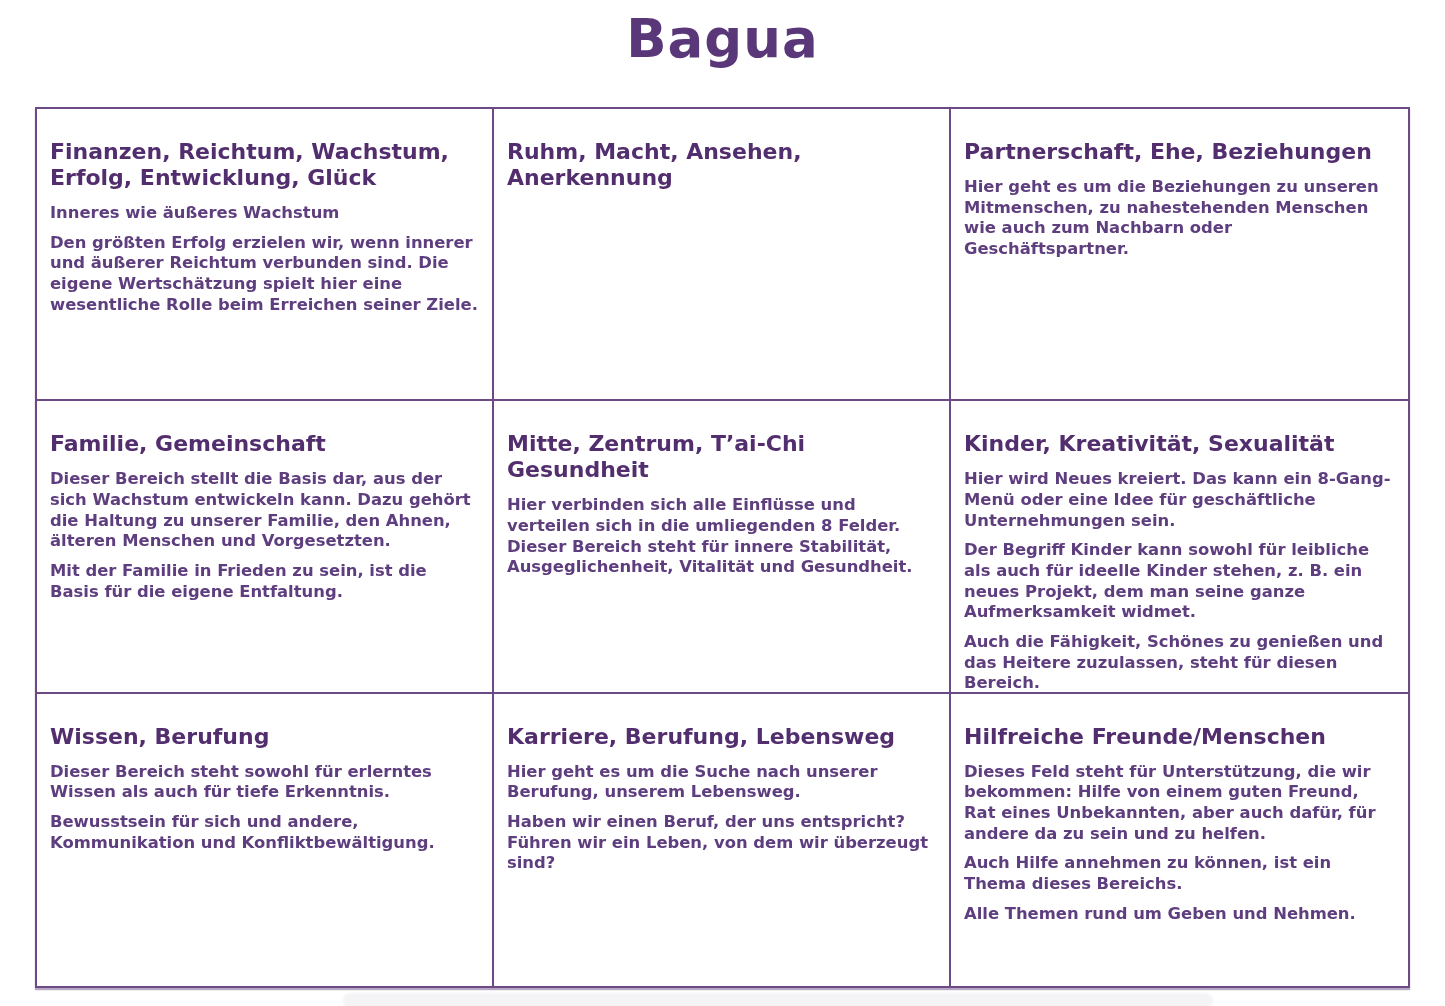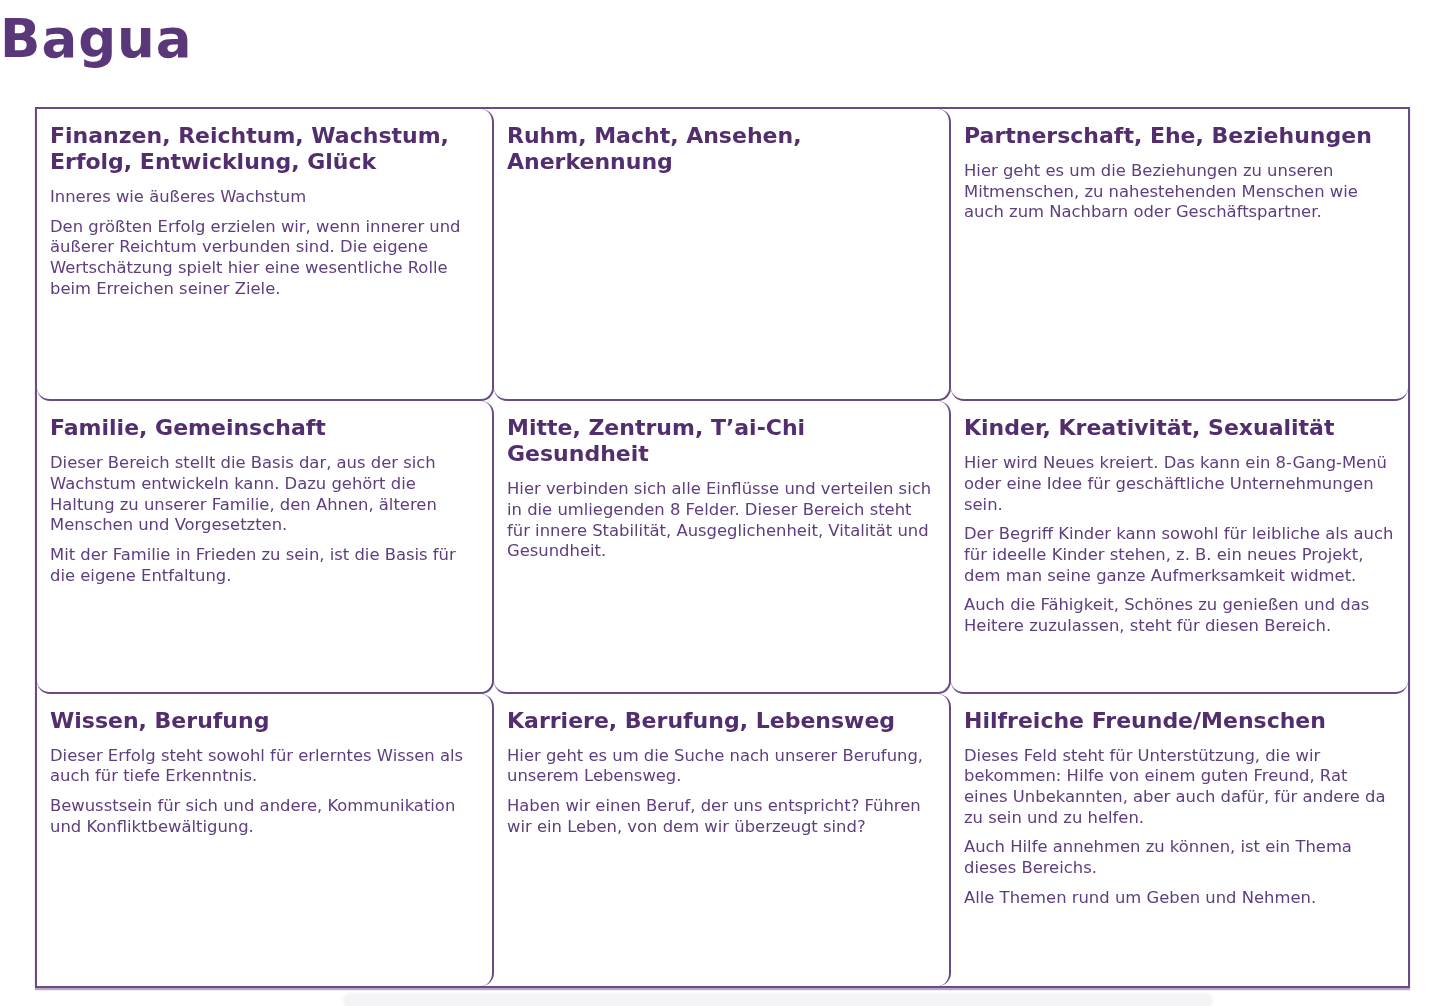--- a/index.html
+++ b/index.html
@@ -12,59 +12,60 @@
     width: 1445px;
     height: 1006px;
     background: #ffffff;
     overflow: hidden;
   }
   .page-title {
     position: absolute;
     top: 10px;
     left: 0;
     width: 100%;
+    text-align: center;
     font-size: 53px;
     font-weight: bold;
     color: #5a3779;
     letter-spacing: 1px;
     line-height: 1.1;
   }
   .bagua-grid {
     position: absolute;
     left: 35px;
     top: 107px;
     width: 1375px;
     height: 881px;
     display: grid;
     grid-template-columns: 1fr 1fr 1fr;
     grid-template-rows: 1fr 1fr 1fr;
     border: 2px solid #6b4a85;
     background: #ffffff;
     box-shadow: 0 2px 1px rgba(91, 58, 125, 0.45);
   }
   .cell {
-    padding: 14px 14px 0 13px;
+    padding: 30px 14px 0 13px;
     overflow: hidden;
     background: #ffffff;
-    border-radius: 13px;
   }
   .cell.b-right { border-right: 2px solid #6b4a85; }
   .cell.b-bottom { border-bottom: 2px solid #6b4a85; }
   .cell h2 {
     font-size: 22px;
     font-weight: bold;
     color: #532e6e;
     line-height: 1.18;
     margin: 0 0 12px 0;
   }
   .cell p {
     font-size: 16.4px;
     color: #5e3e7e;
     line-height: 1.26;
     margin: 0 0 9px 0;
+    font-weight: bold;
   }
   .bottom-shadow {
     position: absolute;
     left: 343px;
     top: 993px;
     width: 870px;
     height: 16px;
     background: #f4f3f5;
     border-radius: 8px;
     filter: blur(1px);
@@ -107,21 +108,21 @@
 
     <div class="cell b-bottom">
       <h2>Kinder, Kreativität, Sexualität</h2>
       <p>Hier wird Neues kreiert. Das kann ein 8-Gang-Menü oder eine Idee für geschäftliche Unternehmungen sein.</p>
       <p>Der Begriff Kinder kann sowohl für leibliche als auch für ideelle Kinder stehen, z. B. ein neues Projekt, dem man seine ganze Aufmerksamkeit widmet.</p>
       <p>Auch die Fähigkeit, Schönes zu genießen und das Heitere zuzulassen, steht für diesen Bereich.</p>
     </div>
 
     <div class="cell b-right">
       <h2>Wissen, Berufung</h2>
-      <p>Dieser Erfolg steht sowohl für erlerntes Wissen als auch für tiefe Erkenntnis.</p>
+      <p>Dieser Bereich steht sowohl für erlerntes Wissen als auch für tiefe Erkenntnis.</p>
       <p>Bewusstsein für sich und andere, Kommunikation und Konfliktbewältigung.</p>
     </div>
 
     <div class="cell b-right">
       <h2>Karriere, Berufung, Lebensweg</h2>
       <p>Hier geht es um die Suche nach unserer Berufung, unserem Lebensweg.</p>
       <p>Haben wir einen Beruf, der uns entspricht? Führen wir ein Leben, von dem wir überzeugt sind?</p>
     </div>
 
     <div class="cell">

